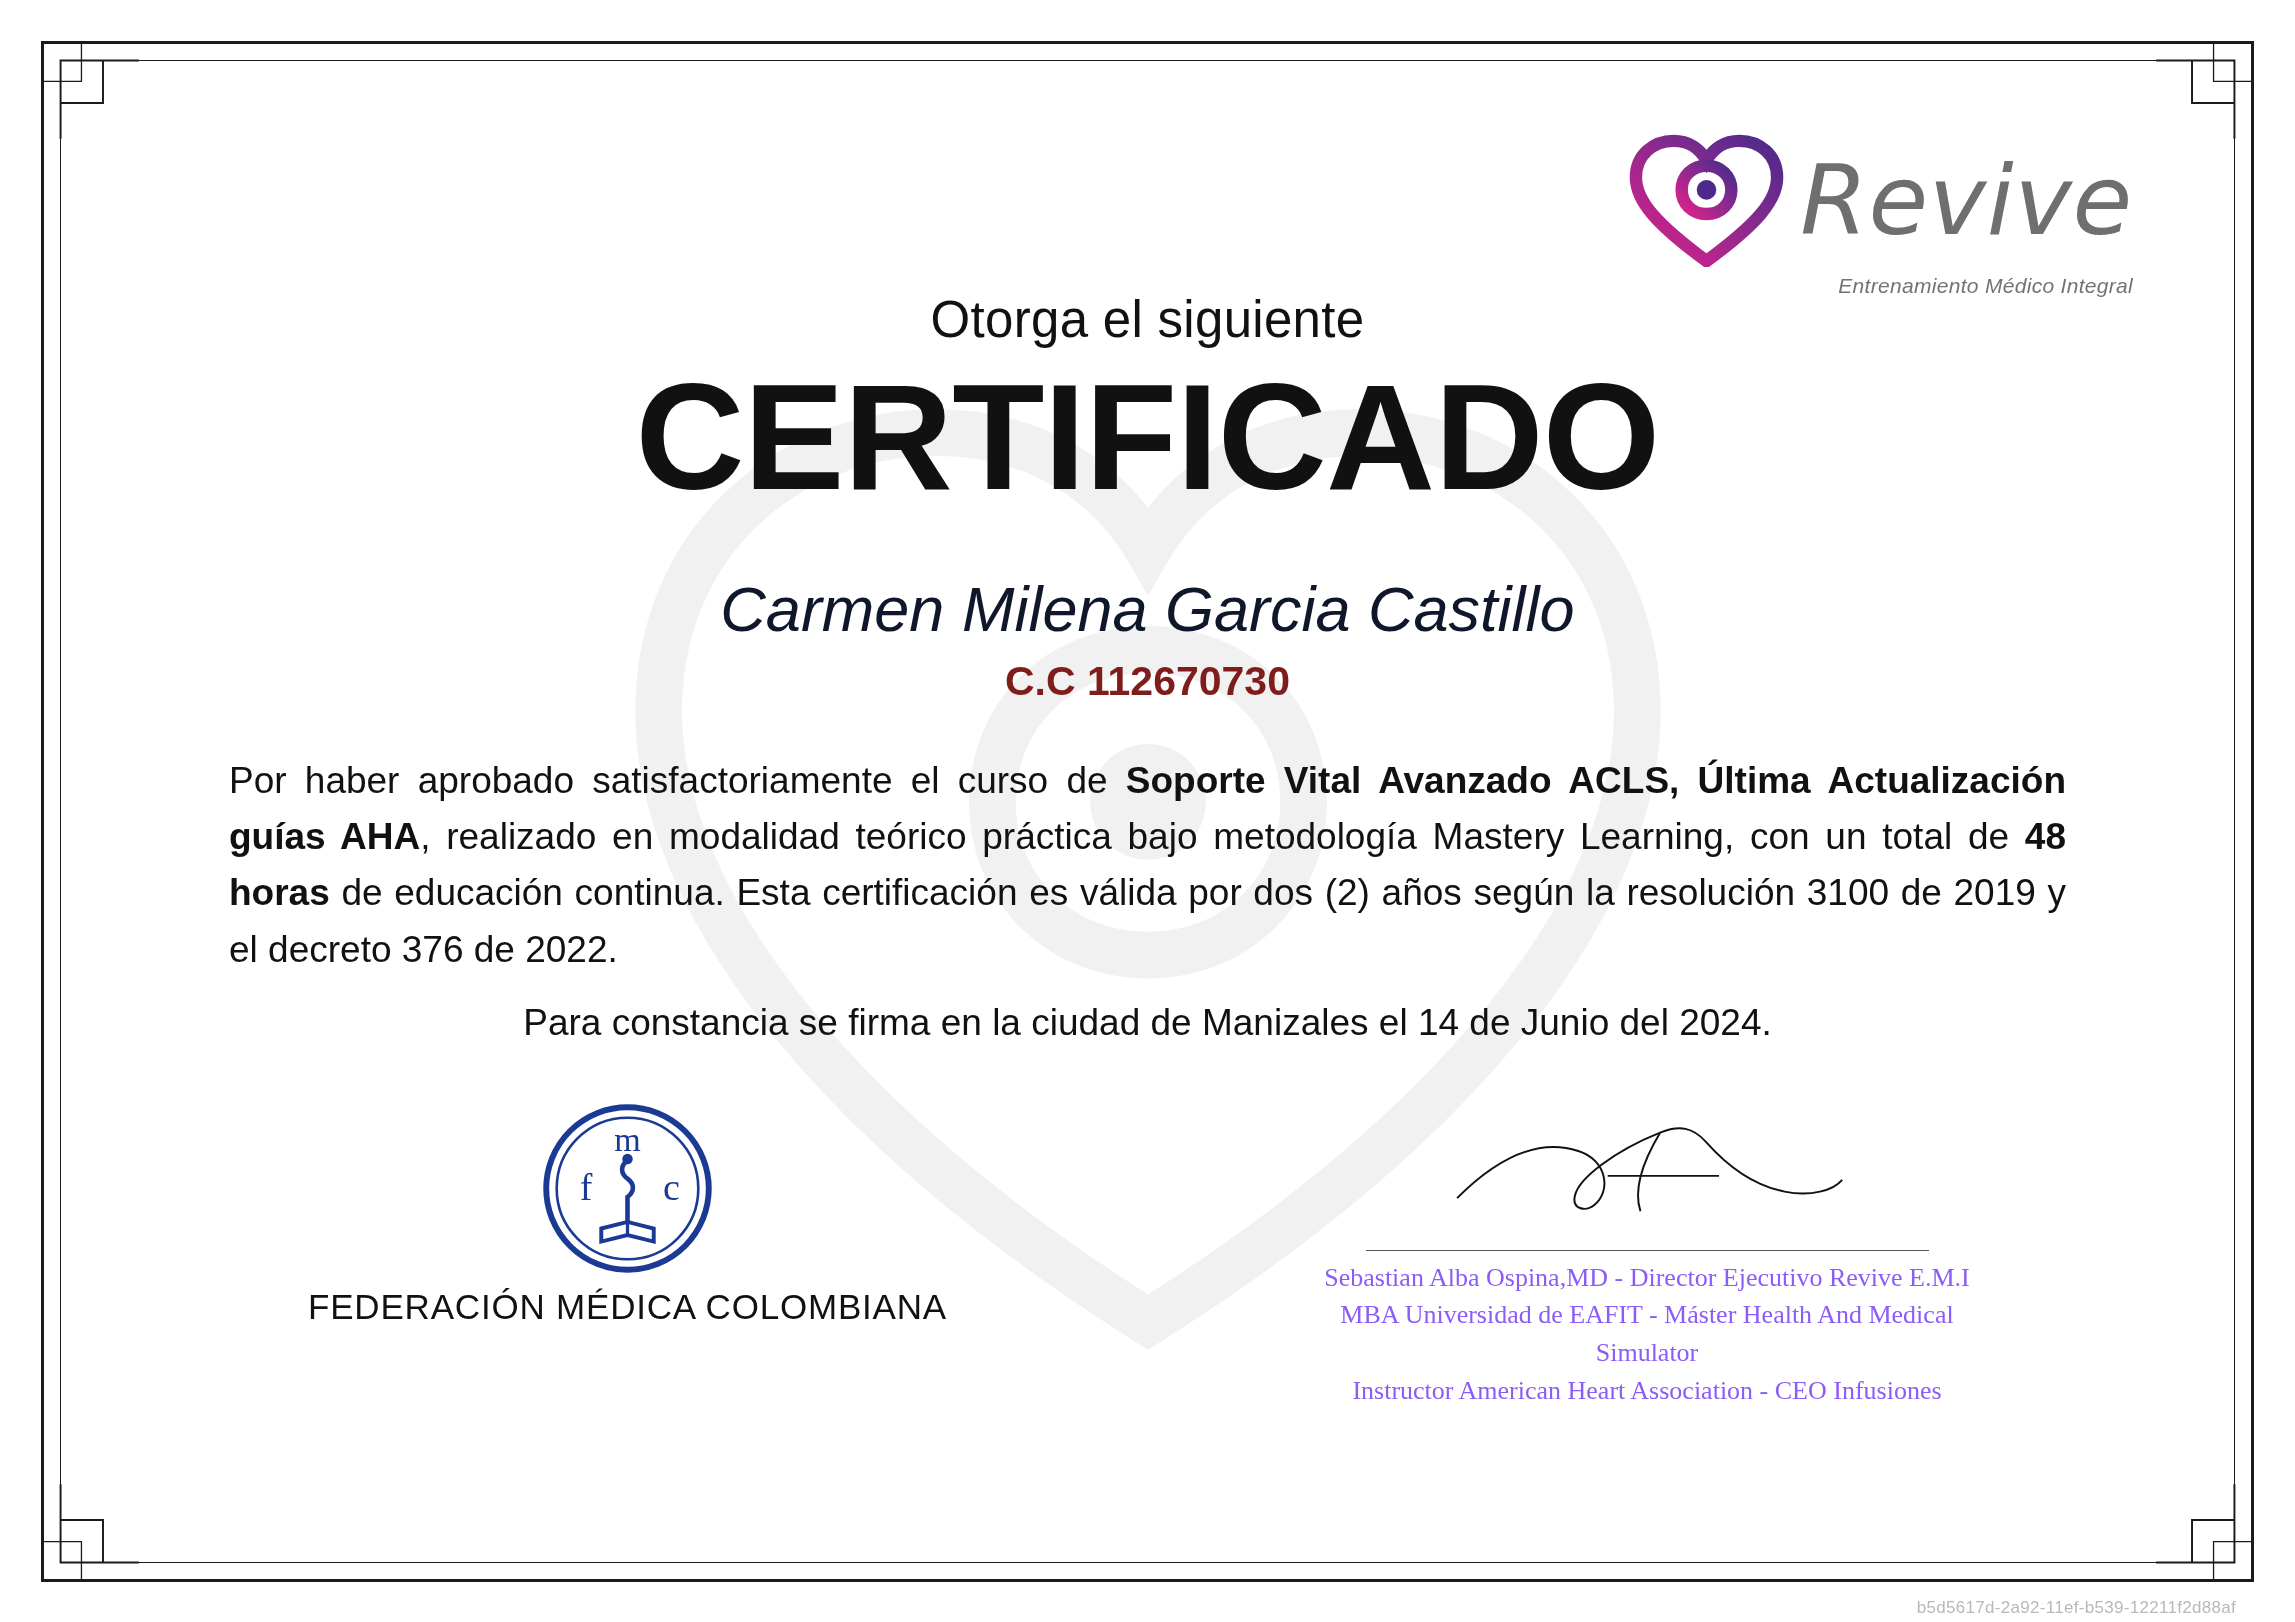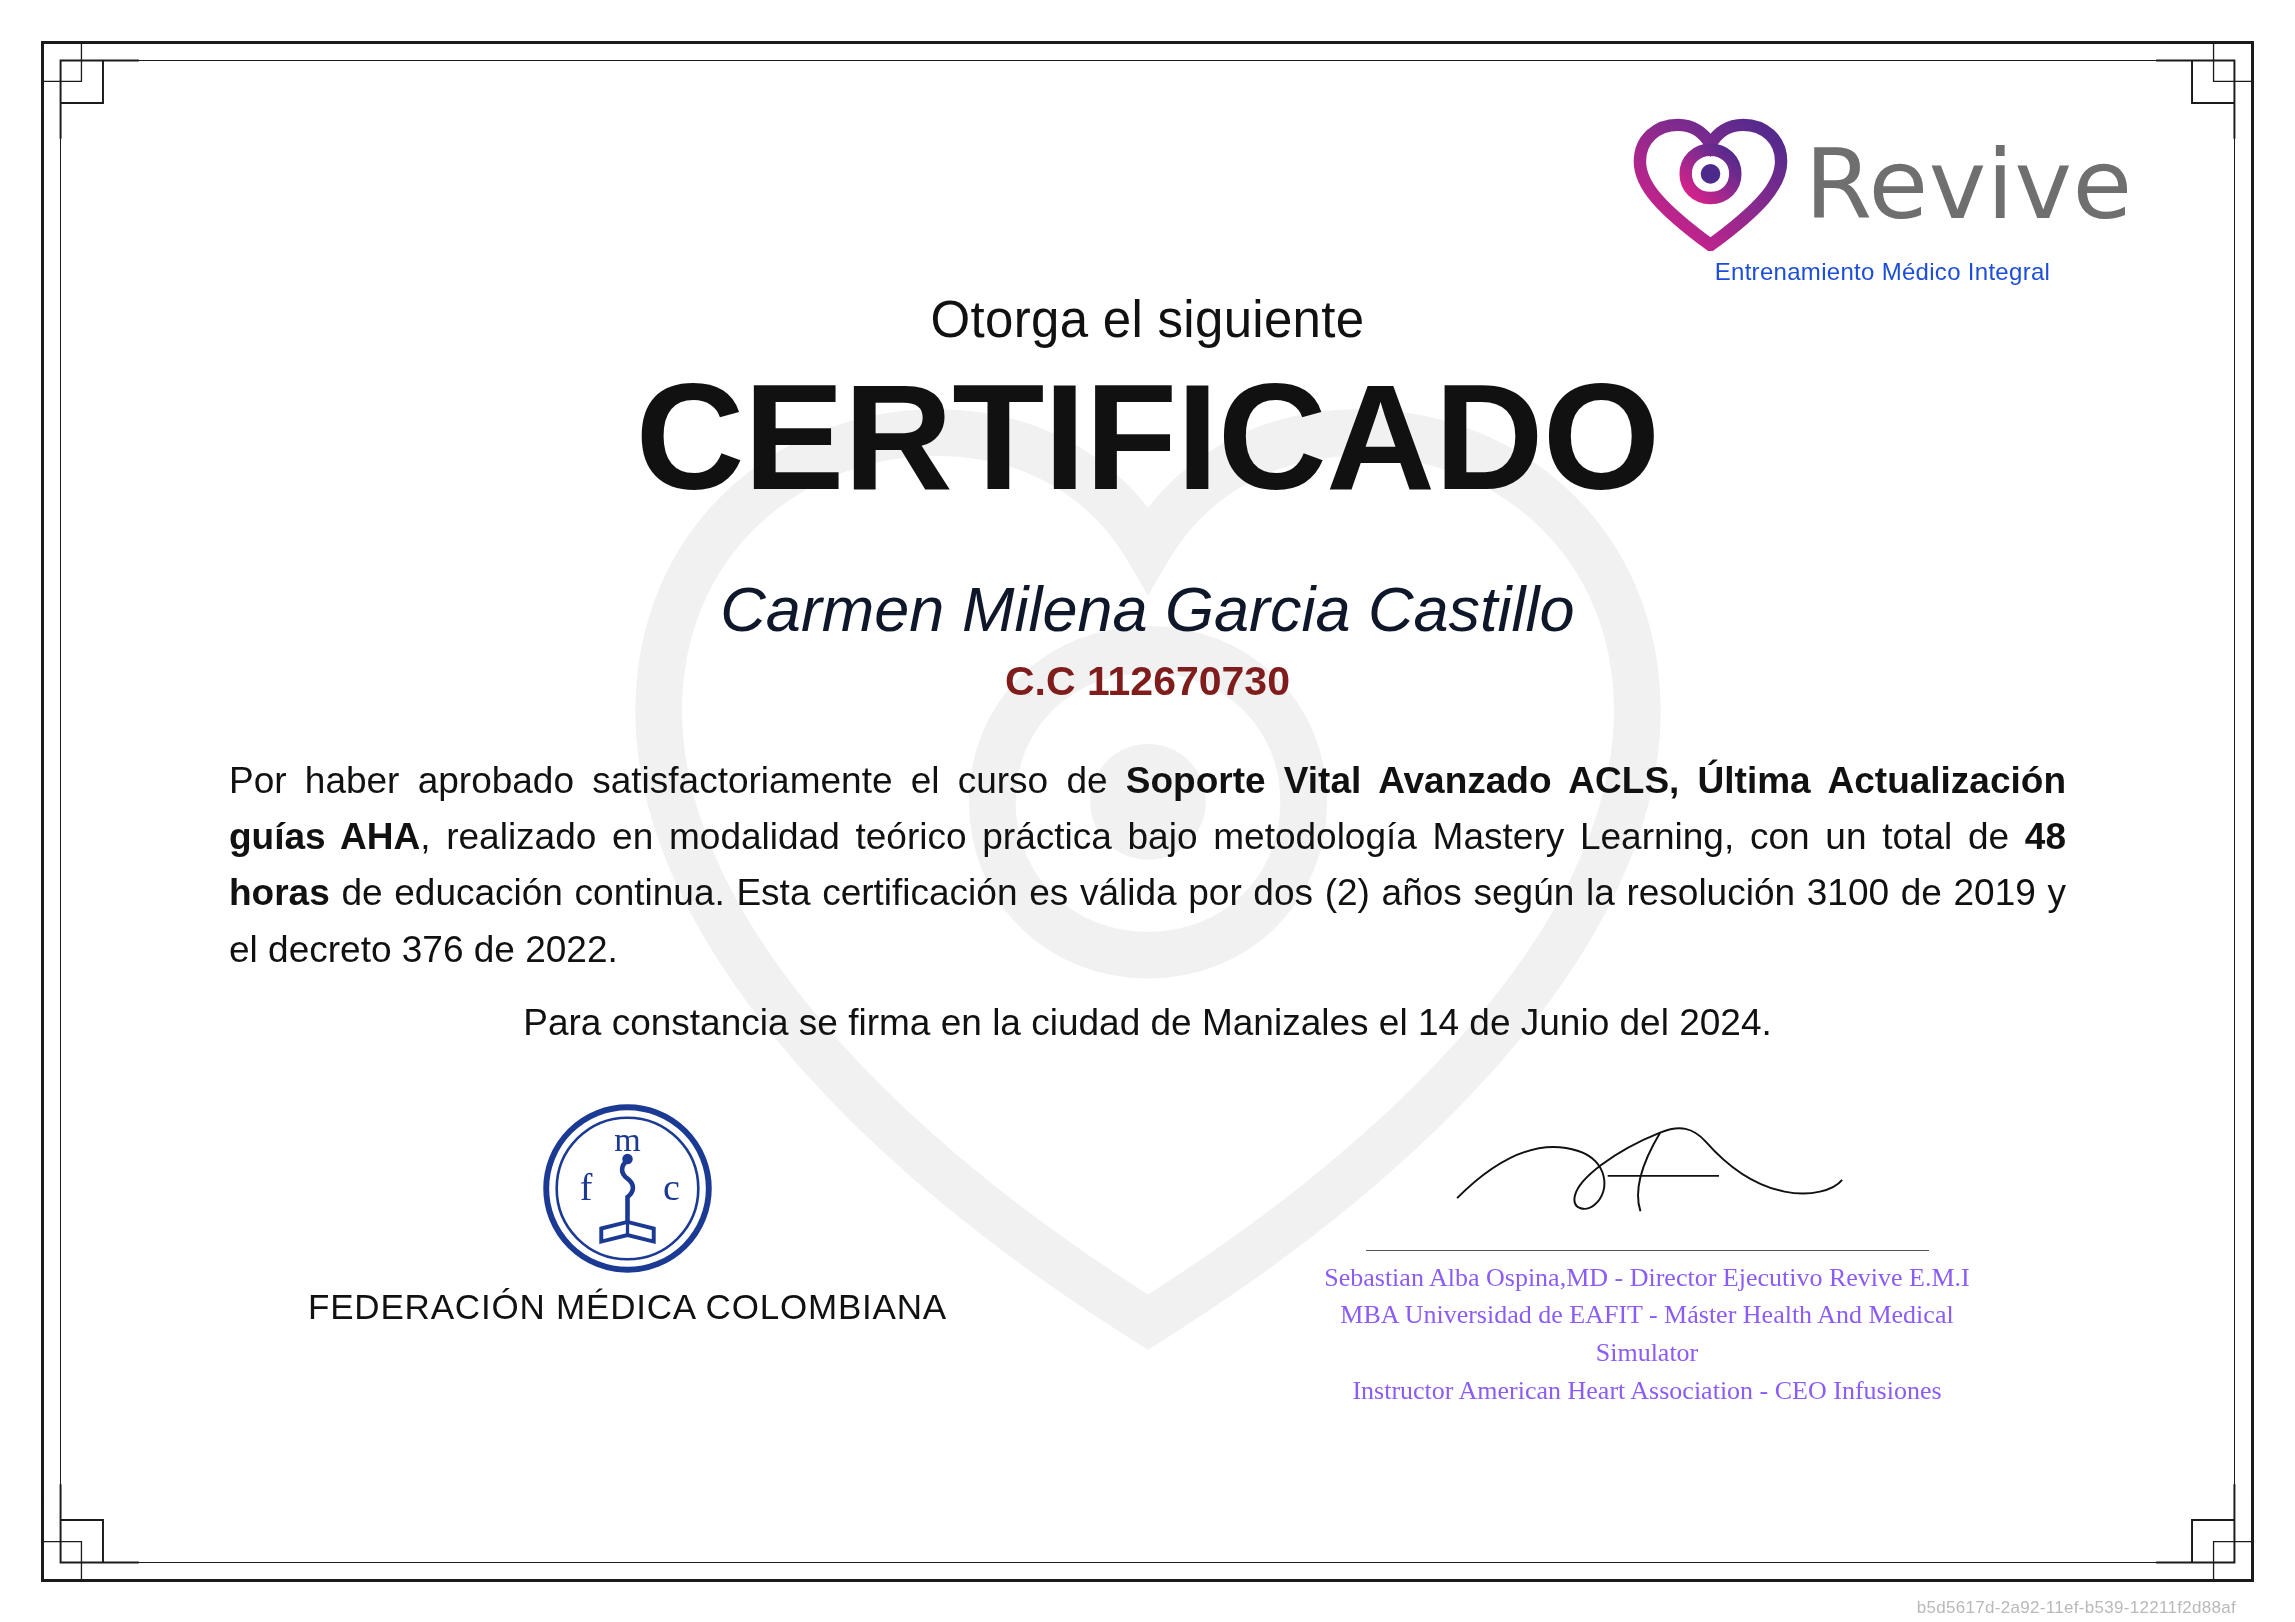--- a/index.html
+++ b/index.html
@@ -64,43 +64,44 @@
     top: 79px;
     right: 111px;
     bottom: 79px;
     z-index: 2;
   }
 
   
   .logo-wrap {
     position: absolute;
     right: 51px;
-    top: 38px;
+    top: 54px;
     display: flex;
     flex-direction: column;
-    align-items: center;
+    align-items: flex-end;
+    font-style: italic;
   }
   .logo-row {
     display: flex;
     align-items: center;
   }
   .logo-mark { width: 157px; height: 134px; }
   .logo-text {
     font-family: "DejaVu Sans", sans-serif;
     font-size: 97px;
     font-weight: 400;
     letter-spacing: 0.7px;
     color: #6f6f6f;
     margin-left: 15.7px;
     line-height: 1;
   }
   .logo-sub {
     font-family: "Liberation Sans", sans-serif;
-    font-size: 24px;
-    color: #1d4ed8;
+    font-size: 21px;
+    color: #737373;
     letter-spacing: 0.3px;
     margin-top: 6.5px;
   }
 
   .otorga {
     position: absolute;
     top: 211px;
     width: 100%;
     text-align: center;
     font-size: 51px;

